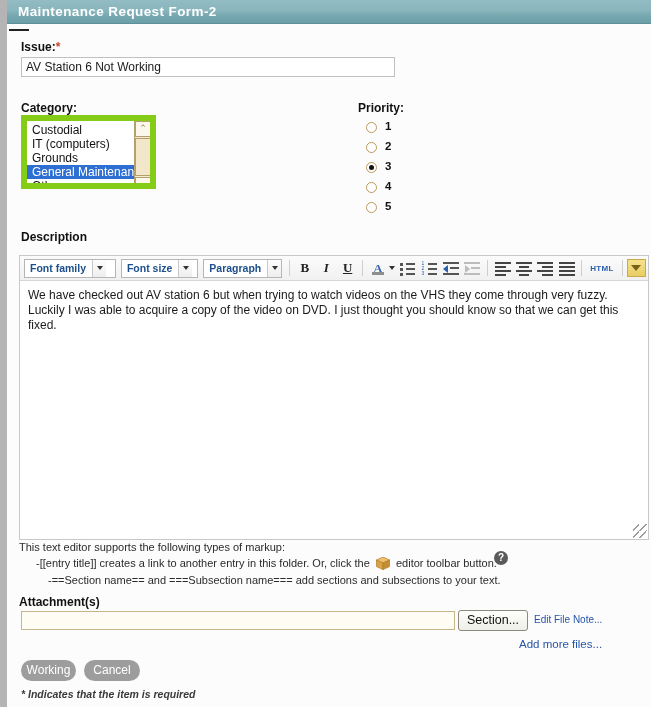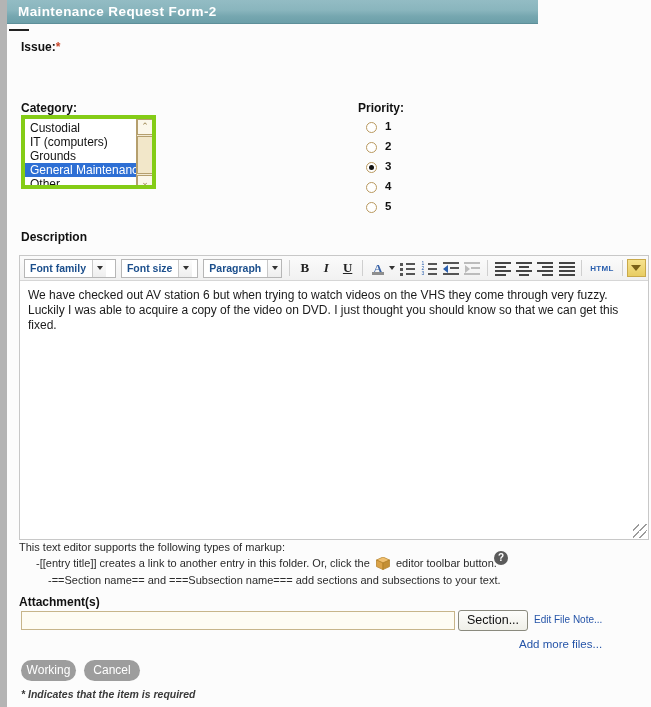--- a/index.html
+++ b/index.html
@@ -29,21 +29,21 @@
     position: absolute;
     left: 0; top: 0;
     width: 651px;
     height: 707px;
     background: #fcfcfc;
   }
   
   .titlebar {
     position: absolute;
     left: 7px; top: 0;
-    width: 531px;
+    width: 644px;
     height: 24px;
     background: linear-gradient(to bottom, #93bcc4 0%, #89b5bd 45%, #76a7b0 70%, #6c9fa9 100%);
     border-bottom: 1px solid #5d8f99;
     box-sizing: border-box;
   }
   .titlebar-text {
     position: absolute;
     left: 11px;
     top: 4px;
     color: #ffffff;
@@ -86,21 +86,21 @@
     padding: 0 4px;
     box-sizing: border-box;
     line-height: 18px;
   }
   
   .category-label { position: absolute; left: 21px; top: 101px; }
   .listbox {
     position: absolute;
     left: 21px; top: 115px;
     width: 135px; height: 74px;
-    border: 4px solid #84cc16;
+    border: 6px solid #84cc16;
     background: #ffffff;
     box-sizing: border-box;
     overflow: hidden;
   }
   .listbox-items {
     position: absolute;
     left: 0; top: 0;
     width: 118px;
     padding: 2px 0 0 0;
   }
@@ -427,20 +427,21 @@
   <div class="left-rail"></div>
 
   <div class="titlebar">
     <div class="titlebar-text">Maintenance Request Form-2</div>
   </div>
   <div class="collapse-dash"></div>
 
   <div class="lbl issue-label">
     <span>Issue:</span><span class="req-star">*</span>
   </div>
+  <input class="issue-input" type="text" value="AV Station 6 Not Working" style="">
 
   <div class="lbl category-label">Category:</div>
   <div class="listbox">
     <div class="listbox-items">
       <div class="listbox-item">Custodial</div>
       <div class="listbox-item">IT (computers)</div>
       <div class="listbox-item">Grounds</div>
       <div class="listbox-item selected">General Maintenance</div>
       <div class="listbox-item">Other</div>
     </div>

